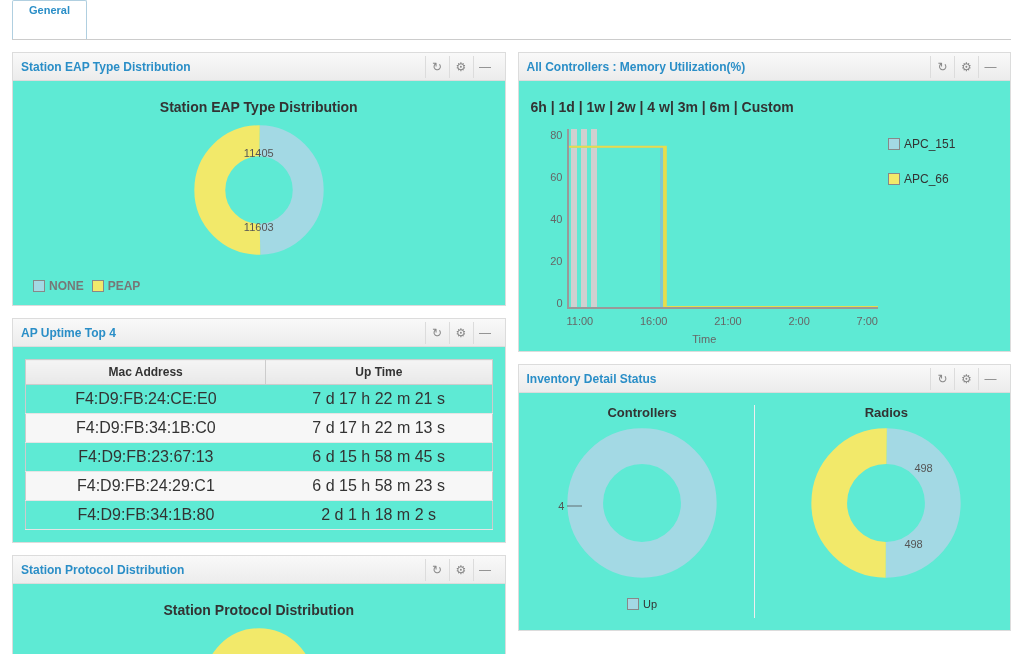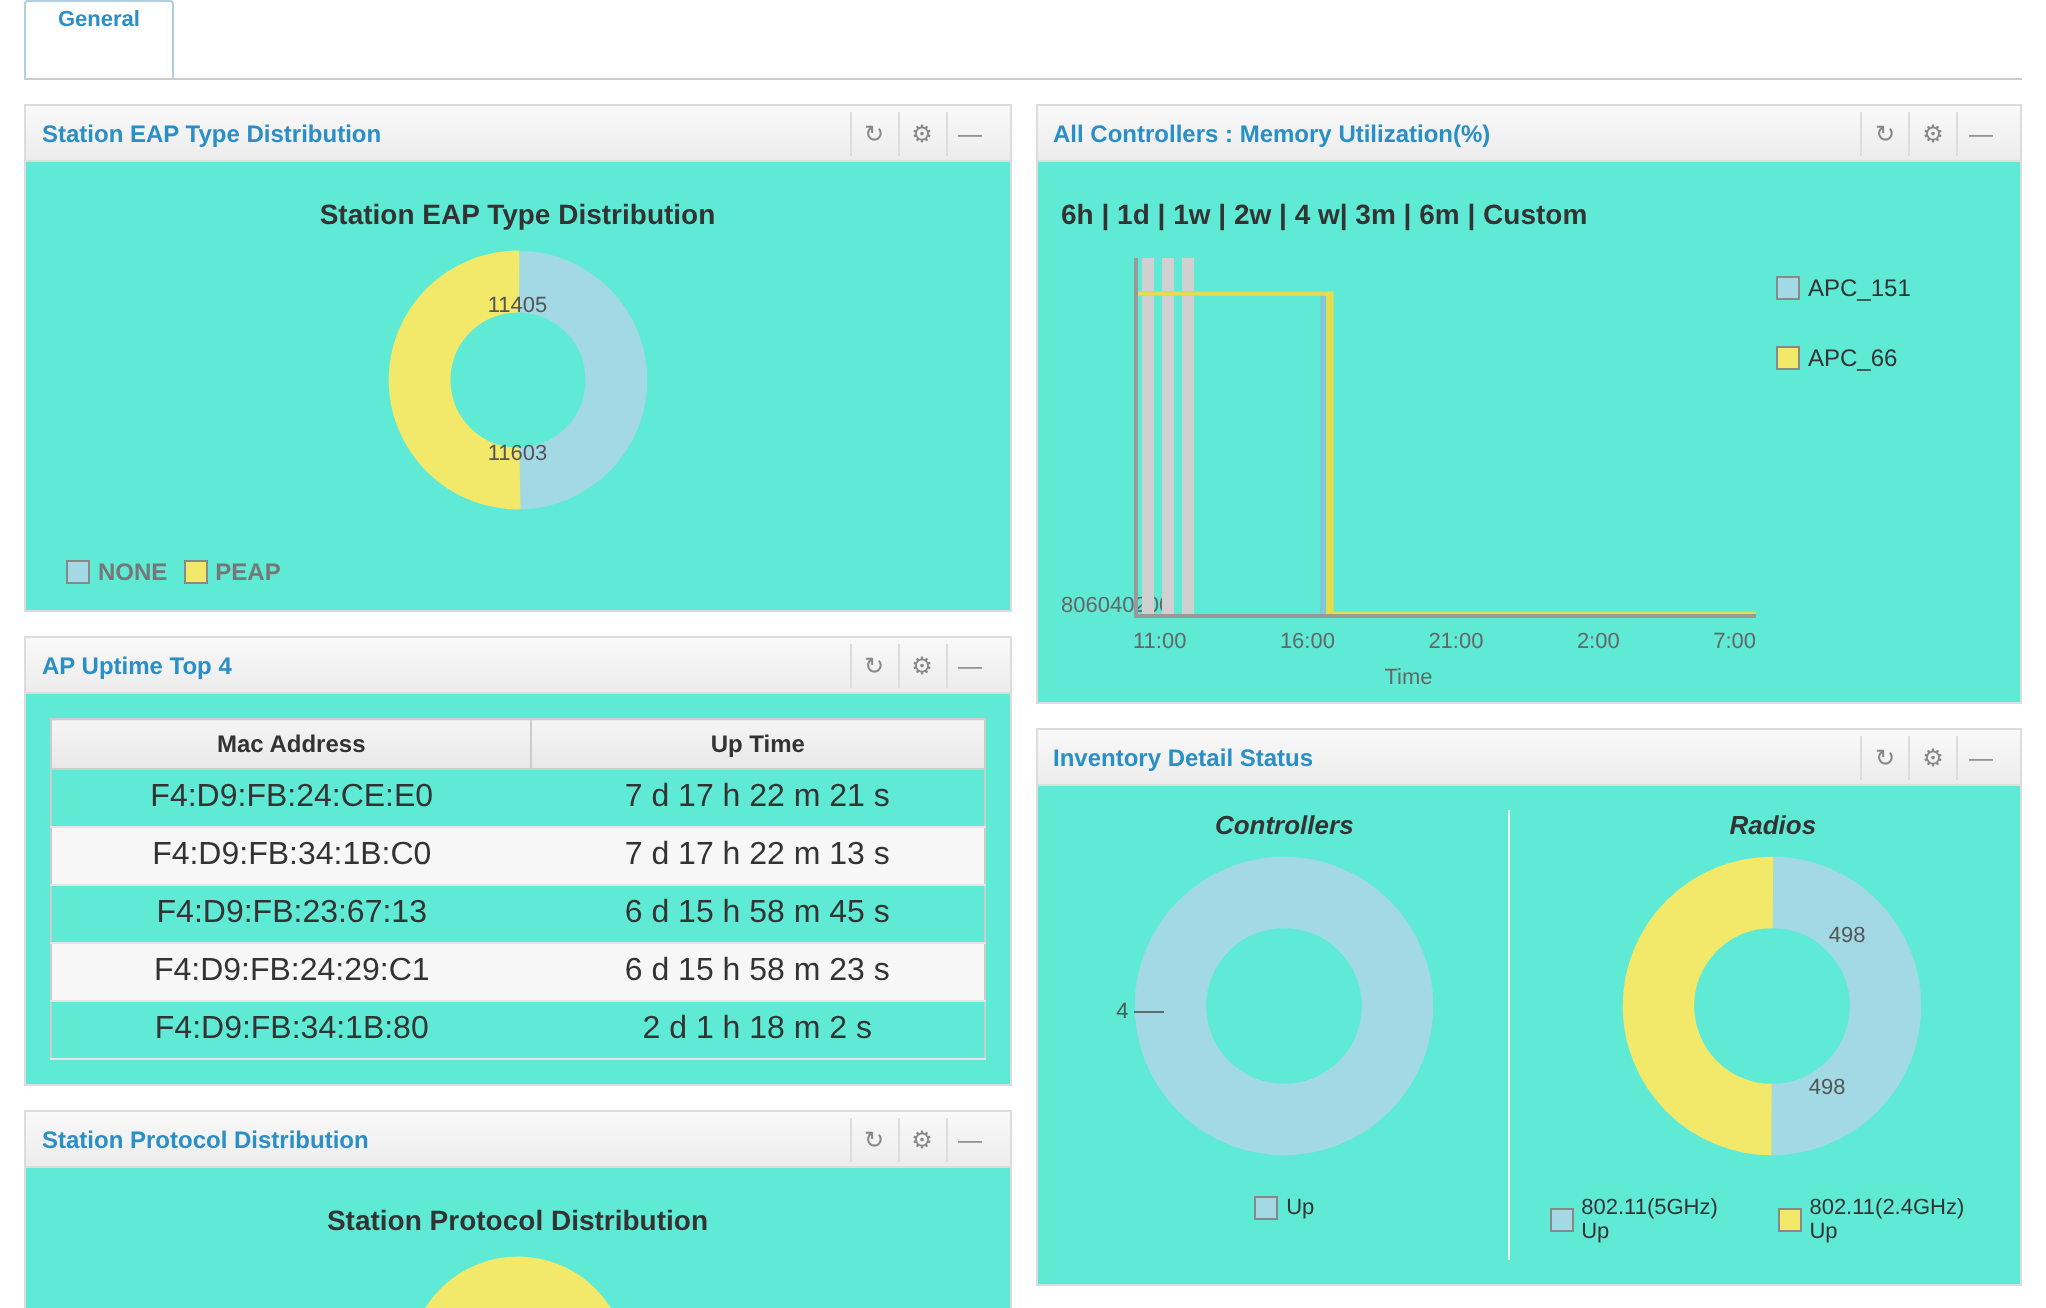--- a/index.html
+++ b/index.html
@@ -23,35 +23,35 @@
 .donut-wrap { display: flex; flex-direction: column; align-items: center; position: relative; }
 .donut-svg { display: block; }
 .donut-label { position: absolute; font-size: 11px; color: #555; }
 
 .legend-row { display: flex; align-items: center; gap: 8px; margin-top: 14px; font-size: 12px; color: #777; font-weight: bold; }
 .legend-item { display: flex; align-items: center; gap: 4px; }
 .legend-swatch { width: 12px; height: 12px; border: 1px solid #888; }
 
 .time-range-bar { font-weight: bold; font-size: 14px; margin: 6px 0 14px 0; }
 .line-area { position: relative; height: 210px; padding-left: 36px; padding-right: 120px; }
-.line-yaxis { position: absolute; left: 0; top: 0; width: 32px; height: 180px; display: flex; flex-direction: row; justify-content: space-between; align-items: flex-end; font-size: 11px; color: #666; }
+.line-yaxis { position: absolute; left: 0; top: 0; width: 32px; height: 180px; display: flex; flex-direction: column; justify-content: space-between; align-items: flex-end; font-size: 11px; color: #666; }
 .line-plot { position: absolute; left: 36px; right: 120px; top: 0; height: 180px; border-left: 2px solid #999; border-bottom: 2px solid #999; }
 .line-xaxis { position: absolute; left: 36px; right: 120px; top: 186px; display: flex; justify-content: space-between; font-size: 11px; color: #666; }
 .line-legend { position: absolute; right: 0; top: 8px; width: 110px; }
 .xlabel { position: absolute; left: 0; right: 120px; top: 204px; text-align: center; font-size: 11px; color: #666; }
 
 .ap-table { width: 100%; border-collapse: collapse; border: 1px solid #ccc; }
 .ap-table th { background: linear-gradient(to bottom,#f5f5f5,#e8e8e8); border: 1px solid #ccc; padding: 5px; text-align: center; font-weight: bold; font-size: 12px; }
 .ap-table td { border-bottom: 1px solid #e5e5e5; padding: 5px; text-align: center; font-size: 16px; }
 .ap-table tr:nth-child(even) td { background: #f7f7f7; }
 
 .inv-grid { display: flex; gap: 20px; }
 .inv-col { flex: 1; display: flex; flex-direction: column; align-items: center; border-right: 1px solid #eee; padding-bottom: 8px; }
 .inv-col:last-child { border-right: none; }
-.inv-title { font-weight: bold; font-size: 13px; margin-bottom: 8px; font-style: italic; }
+.inv-title { font-weight: bold; font-size: 13px; margin-bottom: 8px; }
 .inv-legend { display: flex; gap: 14px; margin-top: 10px; font-size: 11px; }
 .inv-legend .legend-swatch { border: 1px solid #888; }
 
 .bar-bg { position:absolute; top:0; bottom:0; width:6px; background:#d0d0d0; }
 </style>
 </head>
 <body>
 
 <div class="tab-bar">
   <div class="tab">General</div>
@@ -252,29 +252,19 @@
           <div class="inv-col">
             <div class="inv-title">Radios</div>
             <div class="donut-wrap" style="height:160px;">
               <svg class="donut-svg" width="150" height="150" viewBox="0 0 42 42">
                 <circle cx="21" cy="21" r="15.9" fill="none" stroke="#a3d9e4" stroke-width="10" stroke-dasharray="50 50" stroke-dashoffset="25"></circle>
                 <circle cx="21" cy="21" r="15.9" fill="none" stroke="#f2e96a" stroke-width="10" stroke-dasharray="50 50" stroke-dashoffset="-25"></circle>
               </svg>
               <div class="donut-label" style="top:34px; left:calc(50% + 28px);">498</div>
               <div class="donut-label" style="top:110px; left:calc(50% + 18px);">498</div>
             </div>
-            <div class="inv-legend">
-              <div class="legend-item">
-                  <span class="legend-swatch" style="background:#a3d9e4;"></span>
-                  <span>802.11(5GHz) Up</span>
-                </div>
-              <div class="legend-item">
-                  <span class="legend-swatch" style="background:#f2e96a;"></span>
-                  <span>802.11(2.4GHz) Up</span>
-                </div>
-            </div>
           </div>
         </div>
       </div>
     </div>
 
   </div>
 </div>
 
 </body></html>

